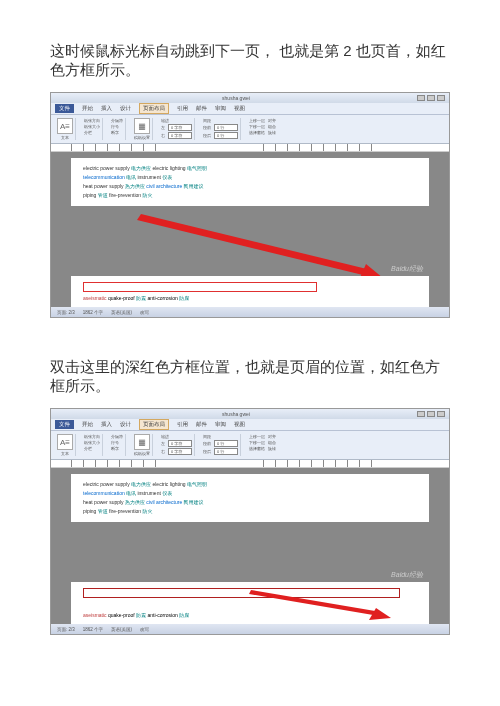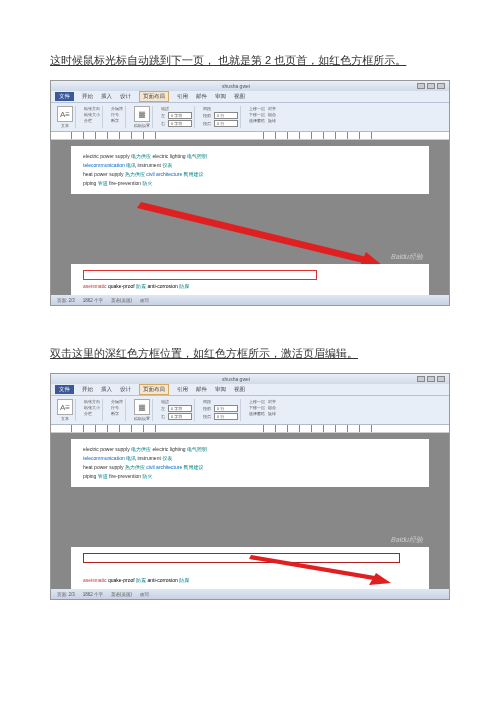--- a/index.html
+++ b/index.html
@@ -4,25 +4,24 @@
   <style>
     * { margin: 0; padding: 0; box-sizing: border-box; }
     body {
       width: 500px;
       height: 706px;
       background: #fff;
       font-family: "Microsoft YaHei", sans-serif;
       padding: 30px 50px;
     }
     .instruction {
-      font-size: 11px;
+      font-size: 15px;
       color: #333;
       margin-bottom: 12px;
-      margin-top: 23px;
-      text-decoration: underline;
+      margin-top: 12px;
     }
     .screenshot {
       width: 100%;
       border: 1px solid #999;
       background: #d8e0ec;
       position: relative;
       margin-bottom: 40px;
     }
     .titlebar {
       height: 10px;
@@ -258,21 +257,21 @@
     </div>
   </div>
   <div class="statusbar">
     <span>页面: 2/3</span>
     <span>1862 个字</span>
     <span>英语(美国)</span>
     <span>改写</span>
   </div>
 </div>
 
-<div class="instruction">双击这里的深红色方框位置，如红色方框所示，激活页眉编辑。</div>
+<div class="instruction">双击这里的深红色方框位置，也就是页眉的位置，如红色方框所示。</div>
 
 <div class="screenshot">
   <div class="titlebar">
     <span></span>
     <span>shusha gwei</span>
     <div class="win-controls">
       <div class="win-btn"></div>
       <div class="win-btn"></div>
       <div class="win-btn"></div>
     </div>

